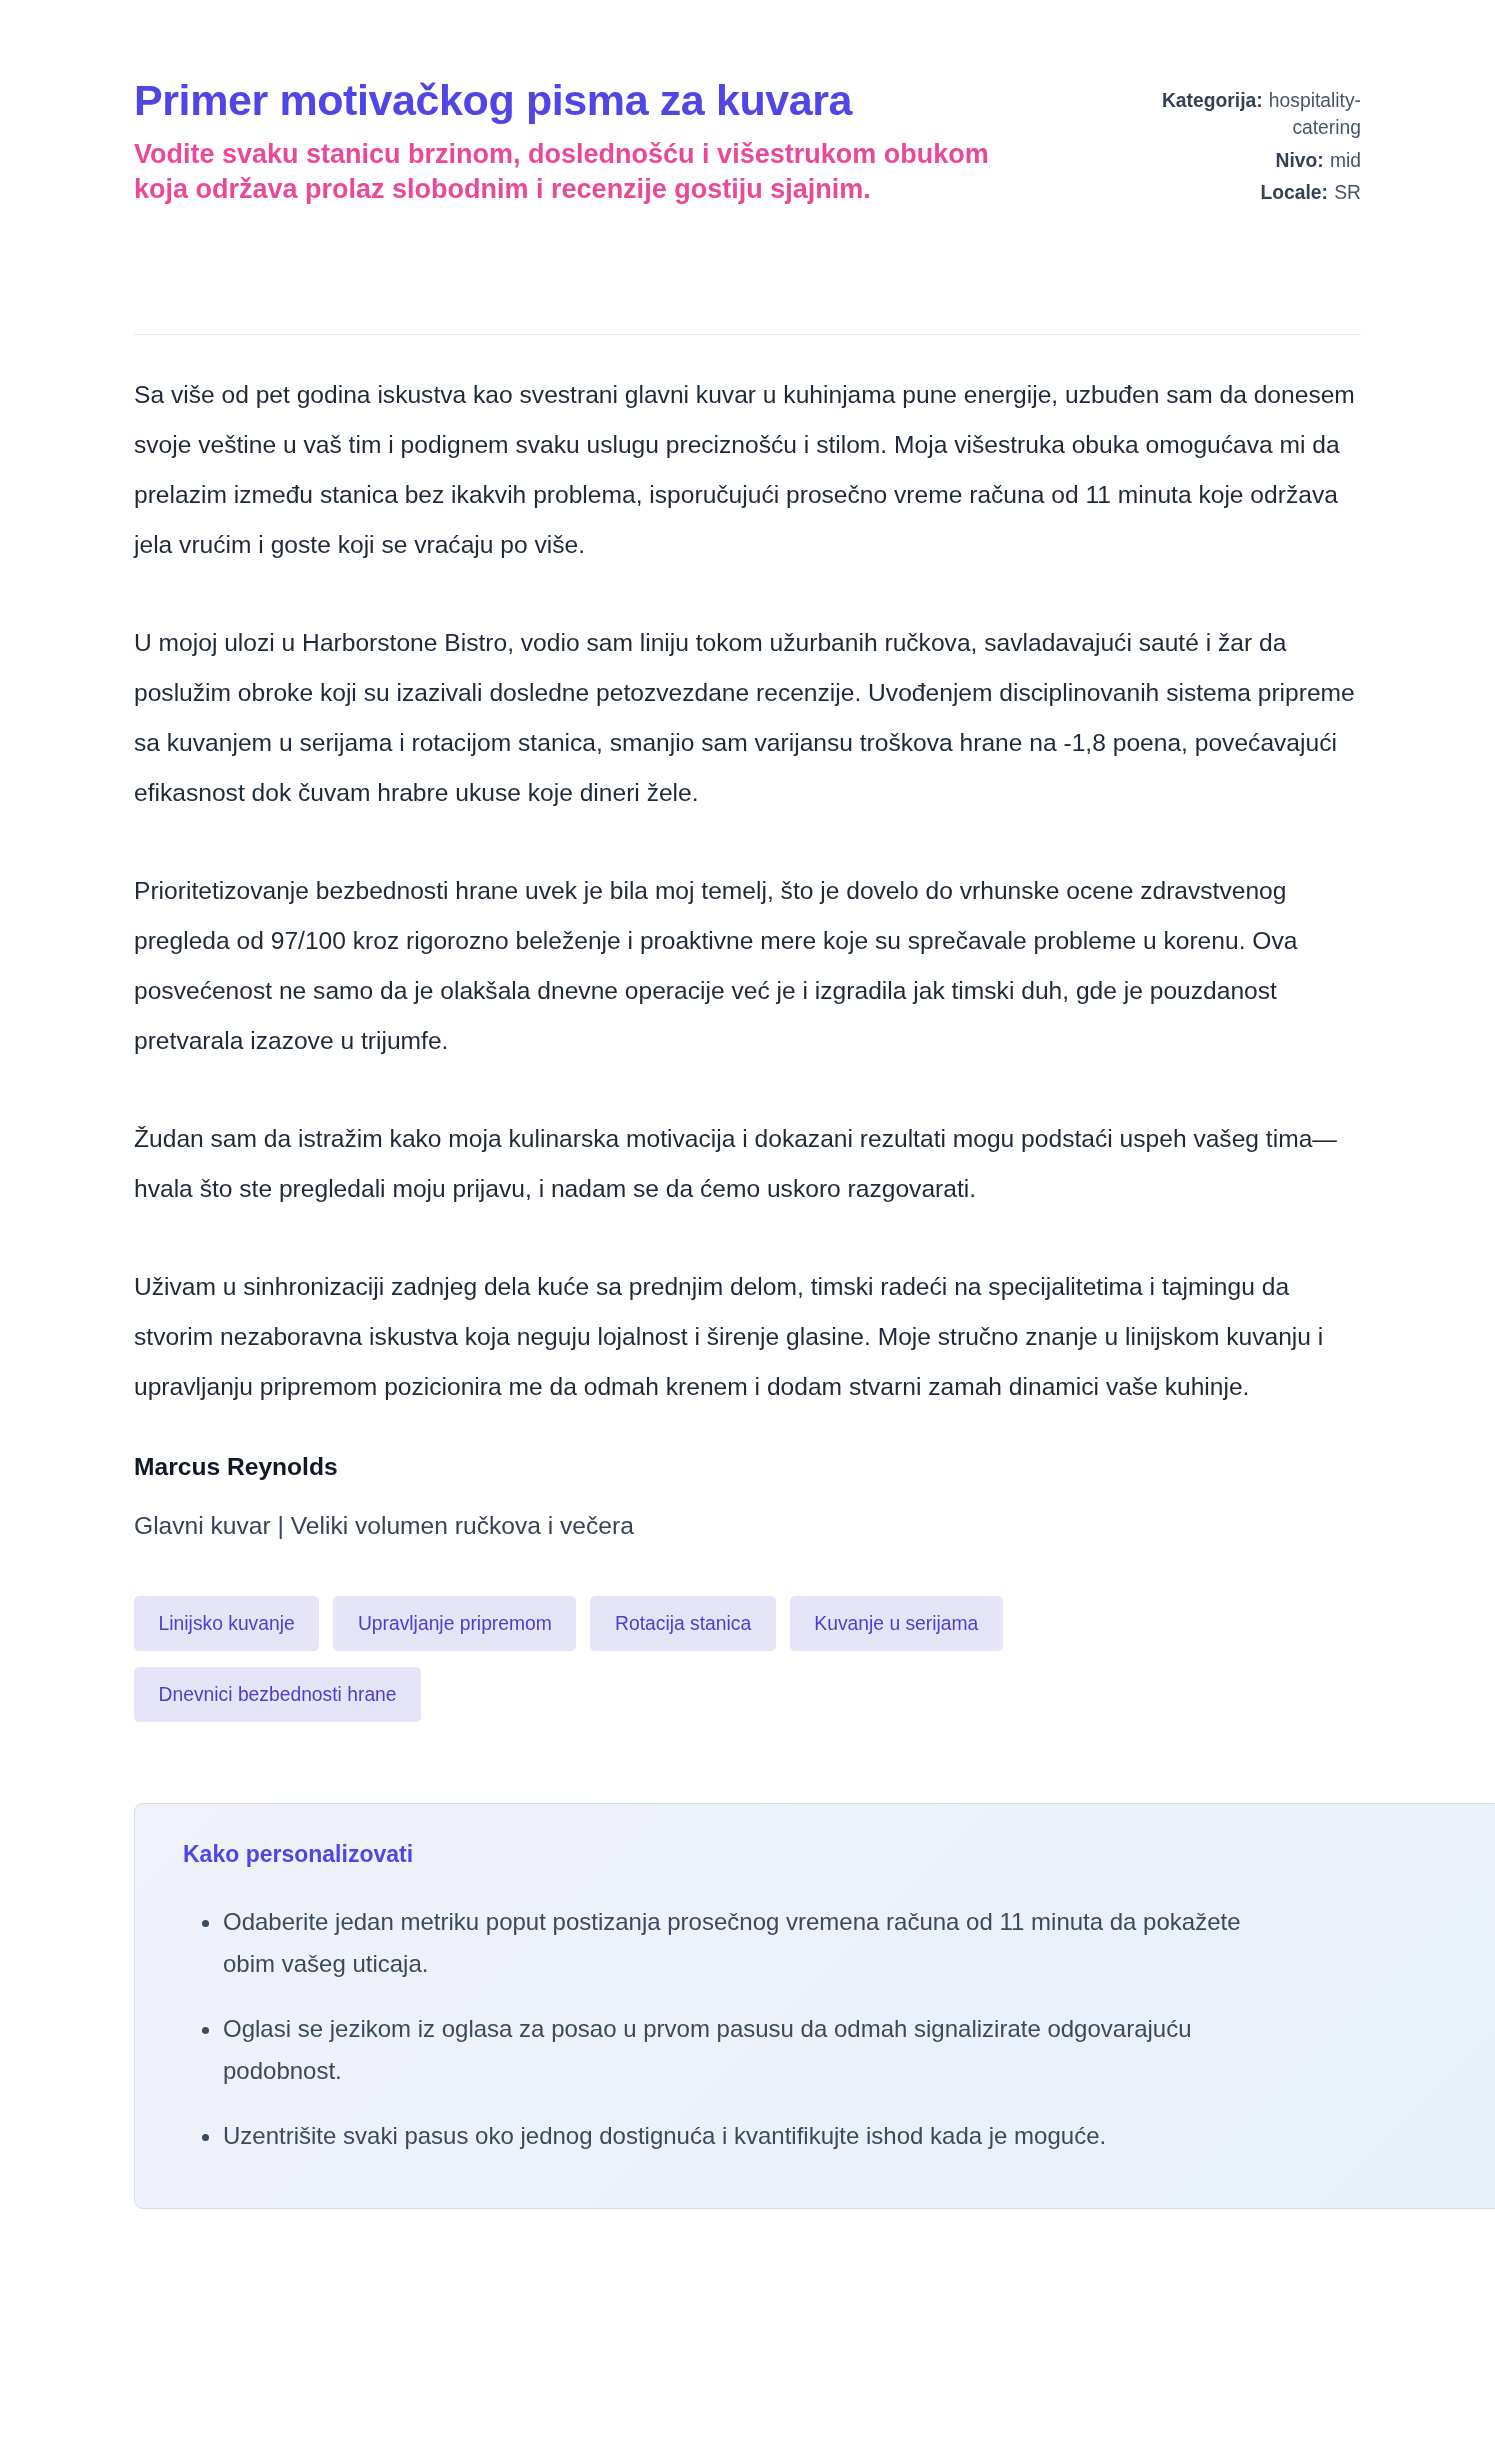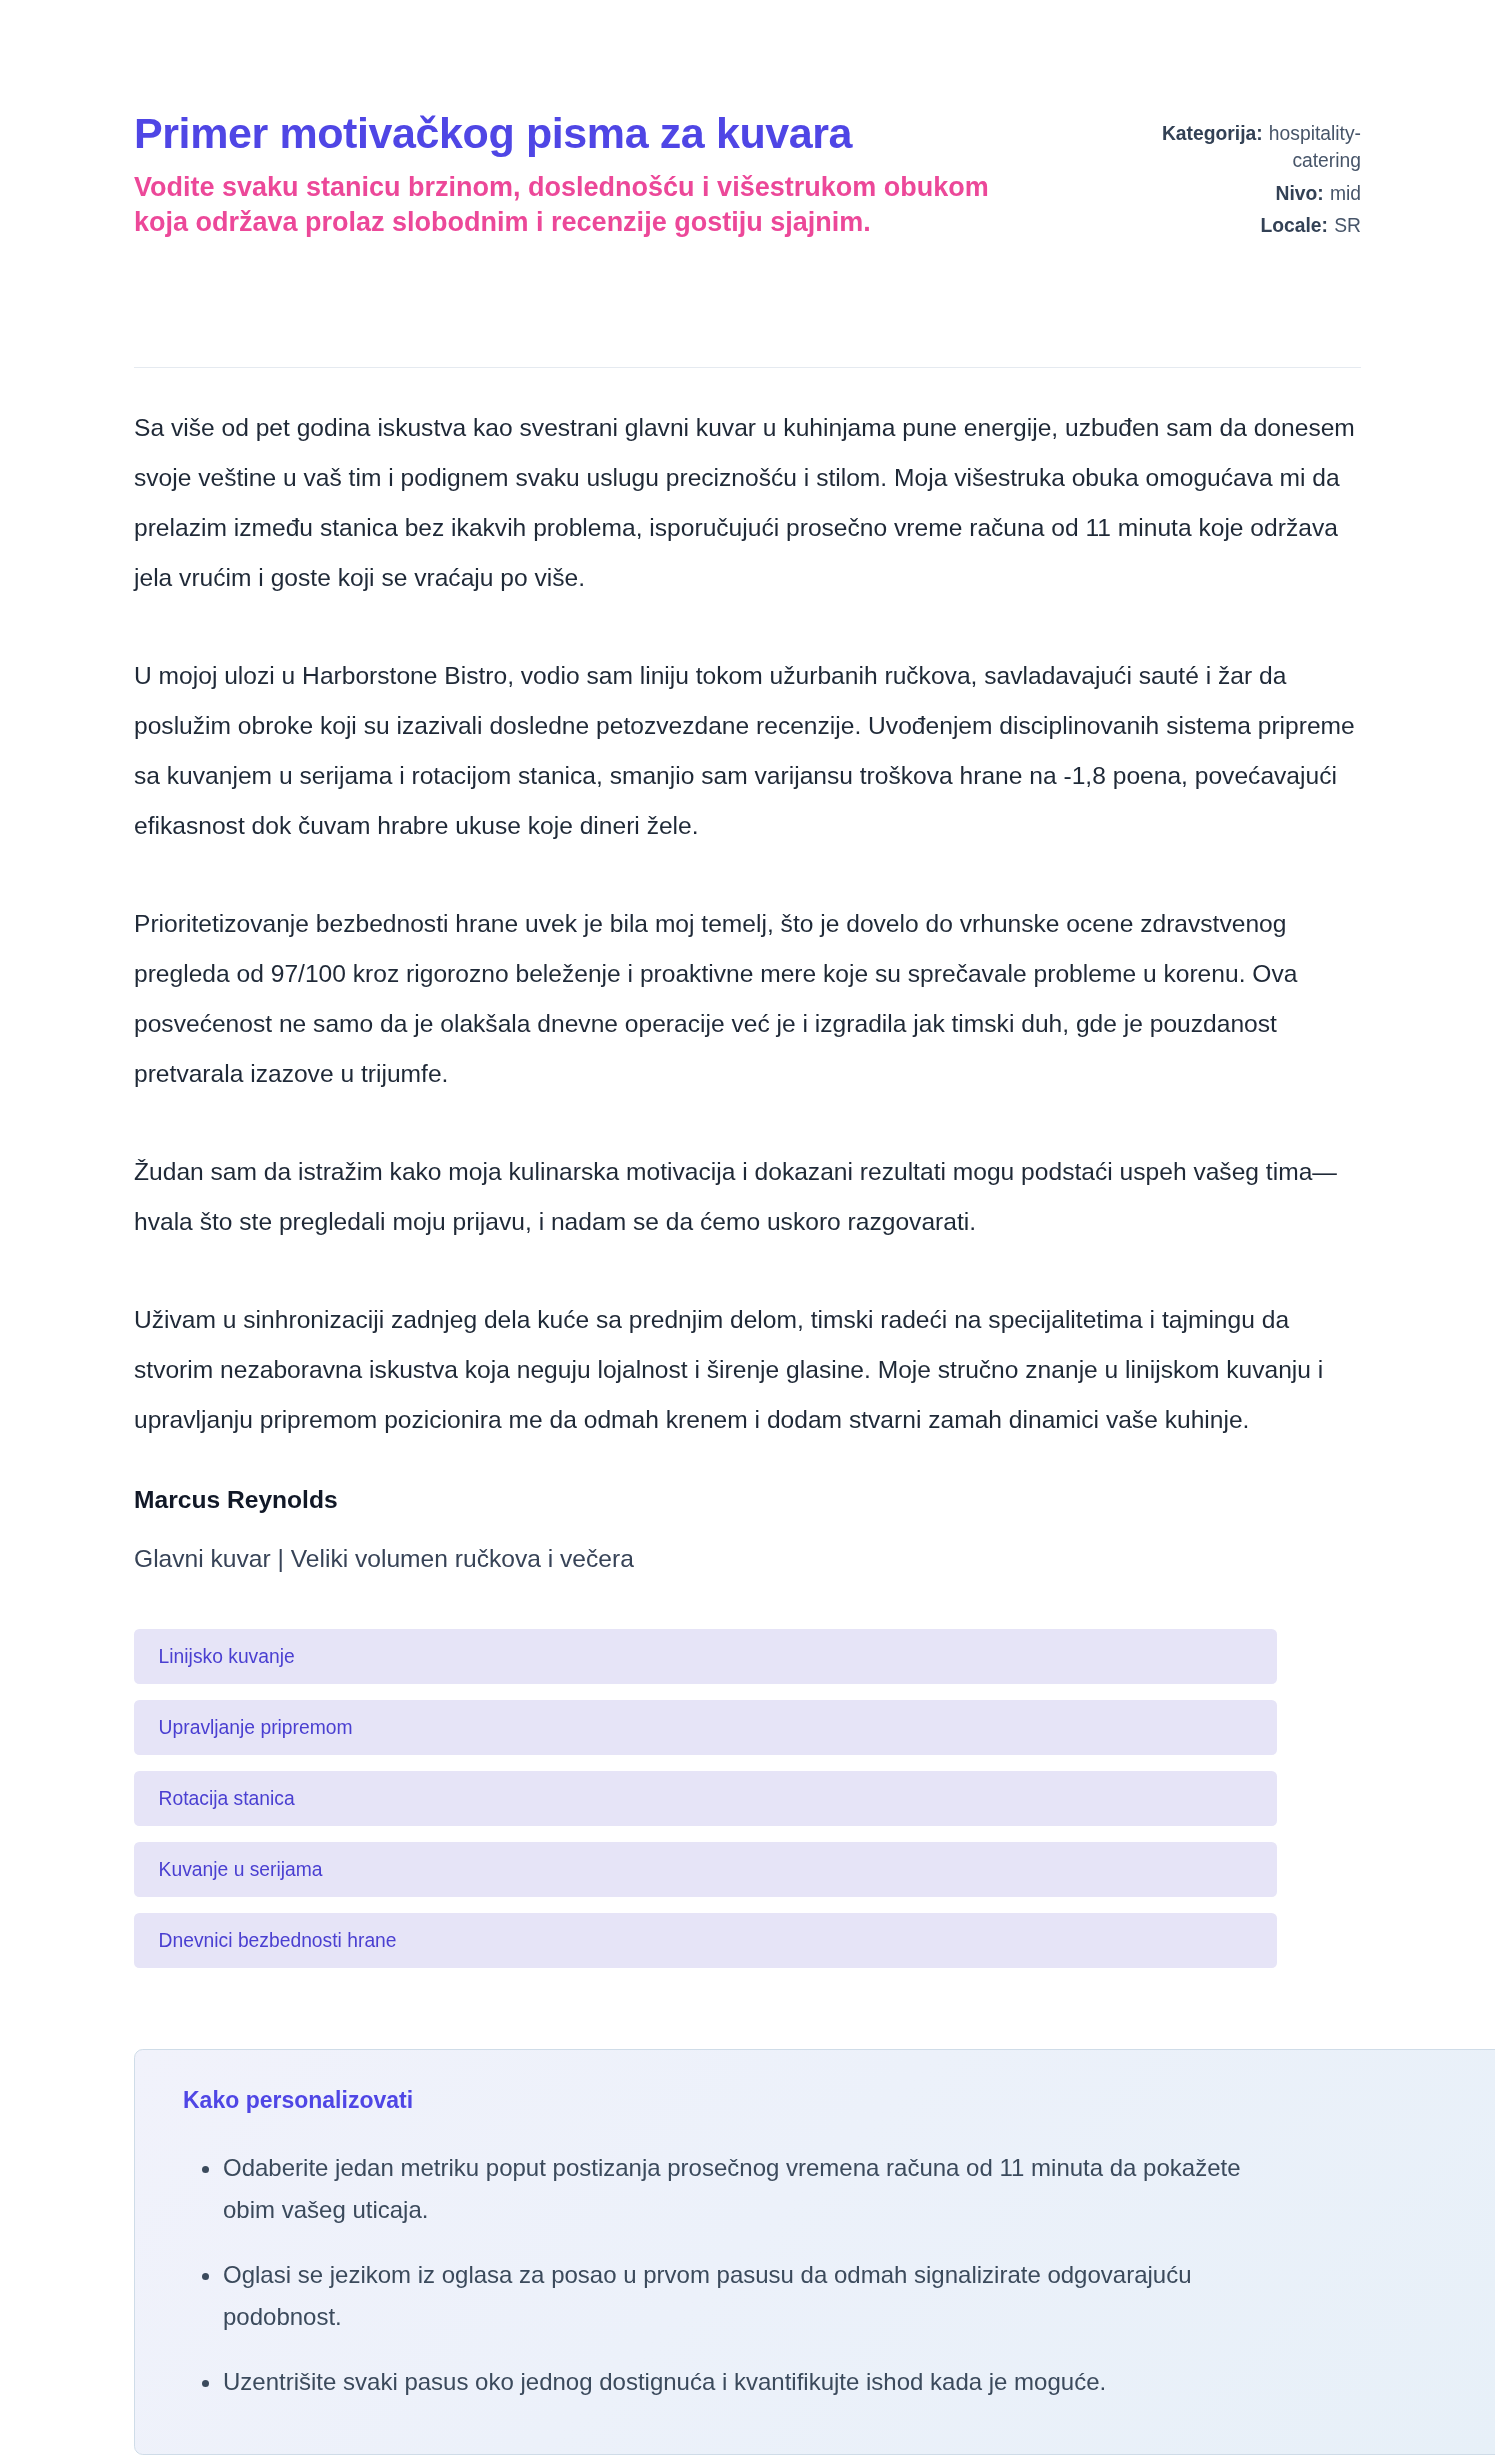--- a/index.html
+++ b/index.html
@@ -5,21 +5,21 @@
   html, body { margin: 0; padding: 0; }
   body {
     width: 1495px;
     height: 2462px;
     background: #ffffff;
     font-family: "Liberation Sans", sans-serif;
     overflow: hidden;
     color: #1f2937;
   }
   .page {
-    padding: 108px 134px 0 134px;
+    padding: 75px 134px 0 134px;
     box-sizing: border-box;
     width: 1495px;
   }
 
   
   .header {
     display: flex;
     justify-content: space-between;
     align-items: flex-start;
     min-height: 204px;
@@ -95,21 +95,20 @@
     color: #374357;
   }
 
   
   .tags {
     margin-top: 53px;
     display: flex;
     flex-wrap: wrap;
     gap: 16px 14px;
     max-width: 1143px;
-    flex-direction: column;
   }
   .tag-chip {
     display: inline-block;
     background: #e6e4f7;
     color: #4a3fd1;
     font-size: 19.3px;
     line-height: 23px;
     padding: 16px 24.6px;
     border-radius: 5.3px;
     white-space: nowrap;

